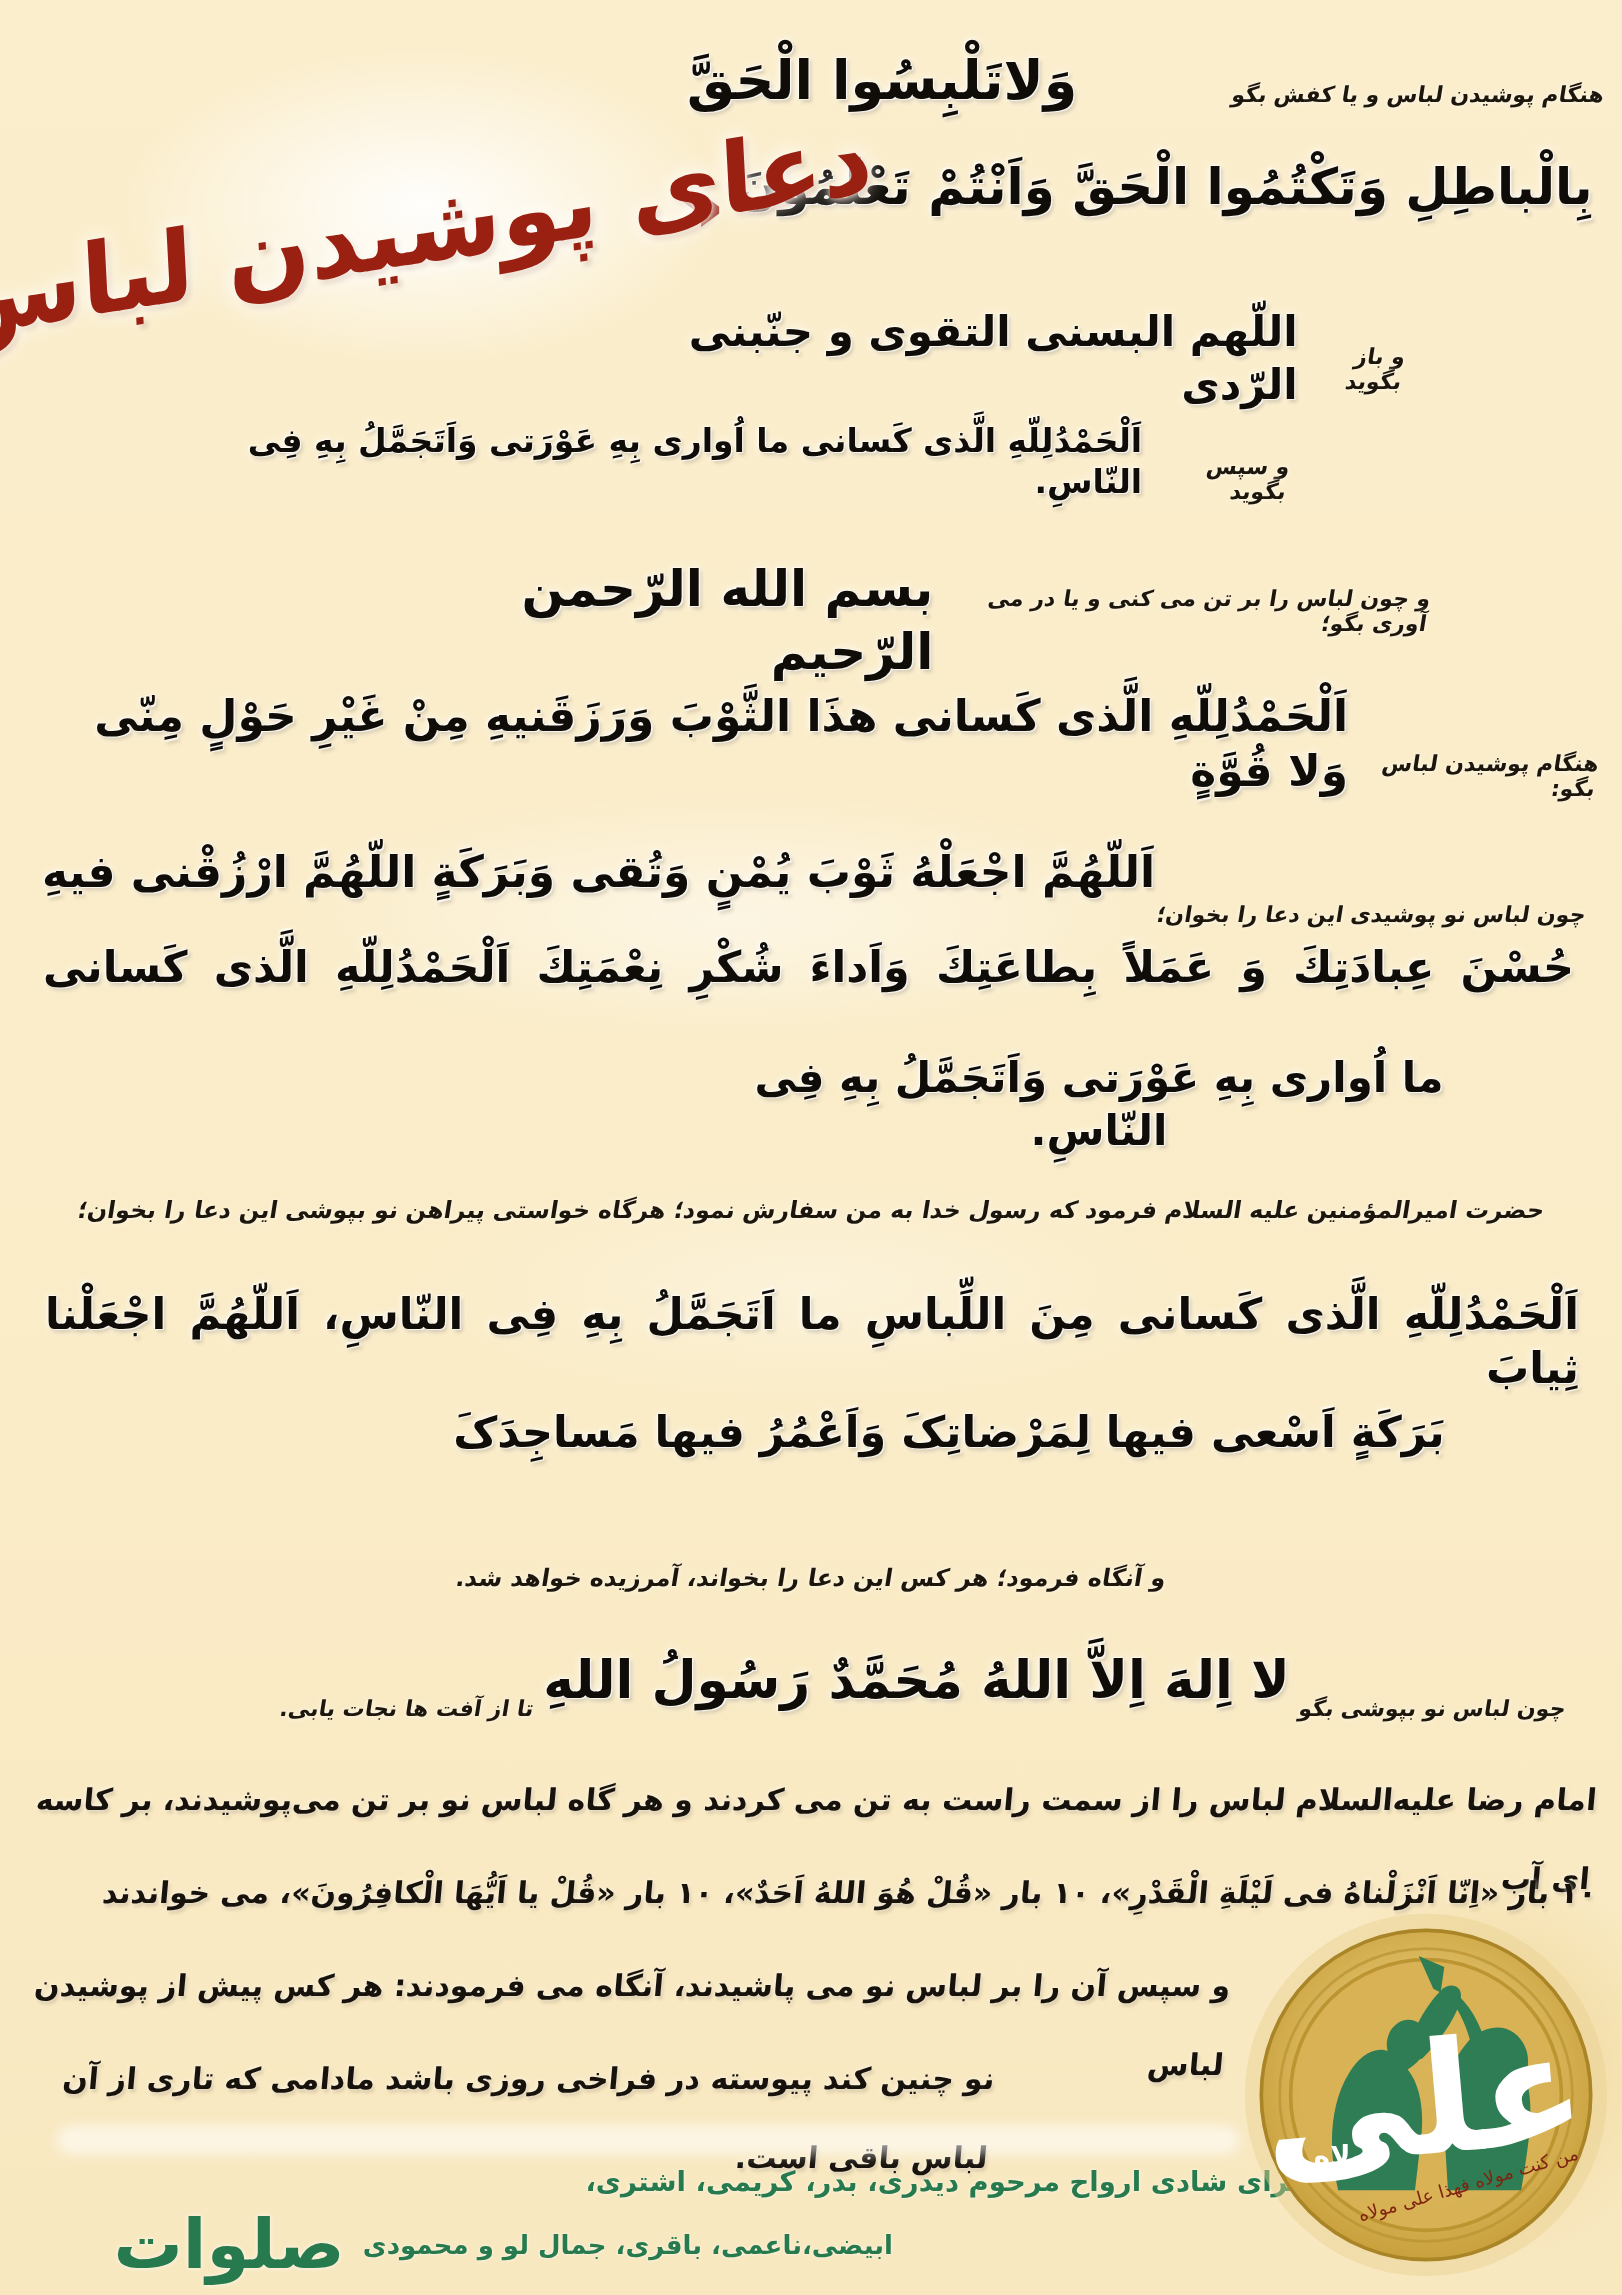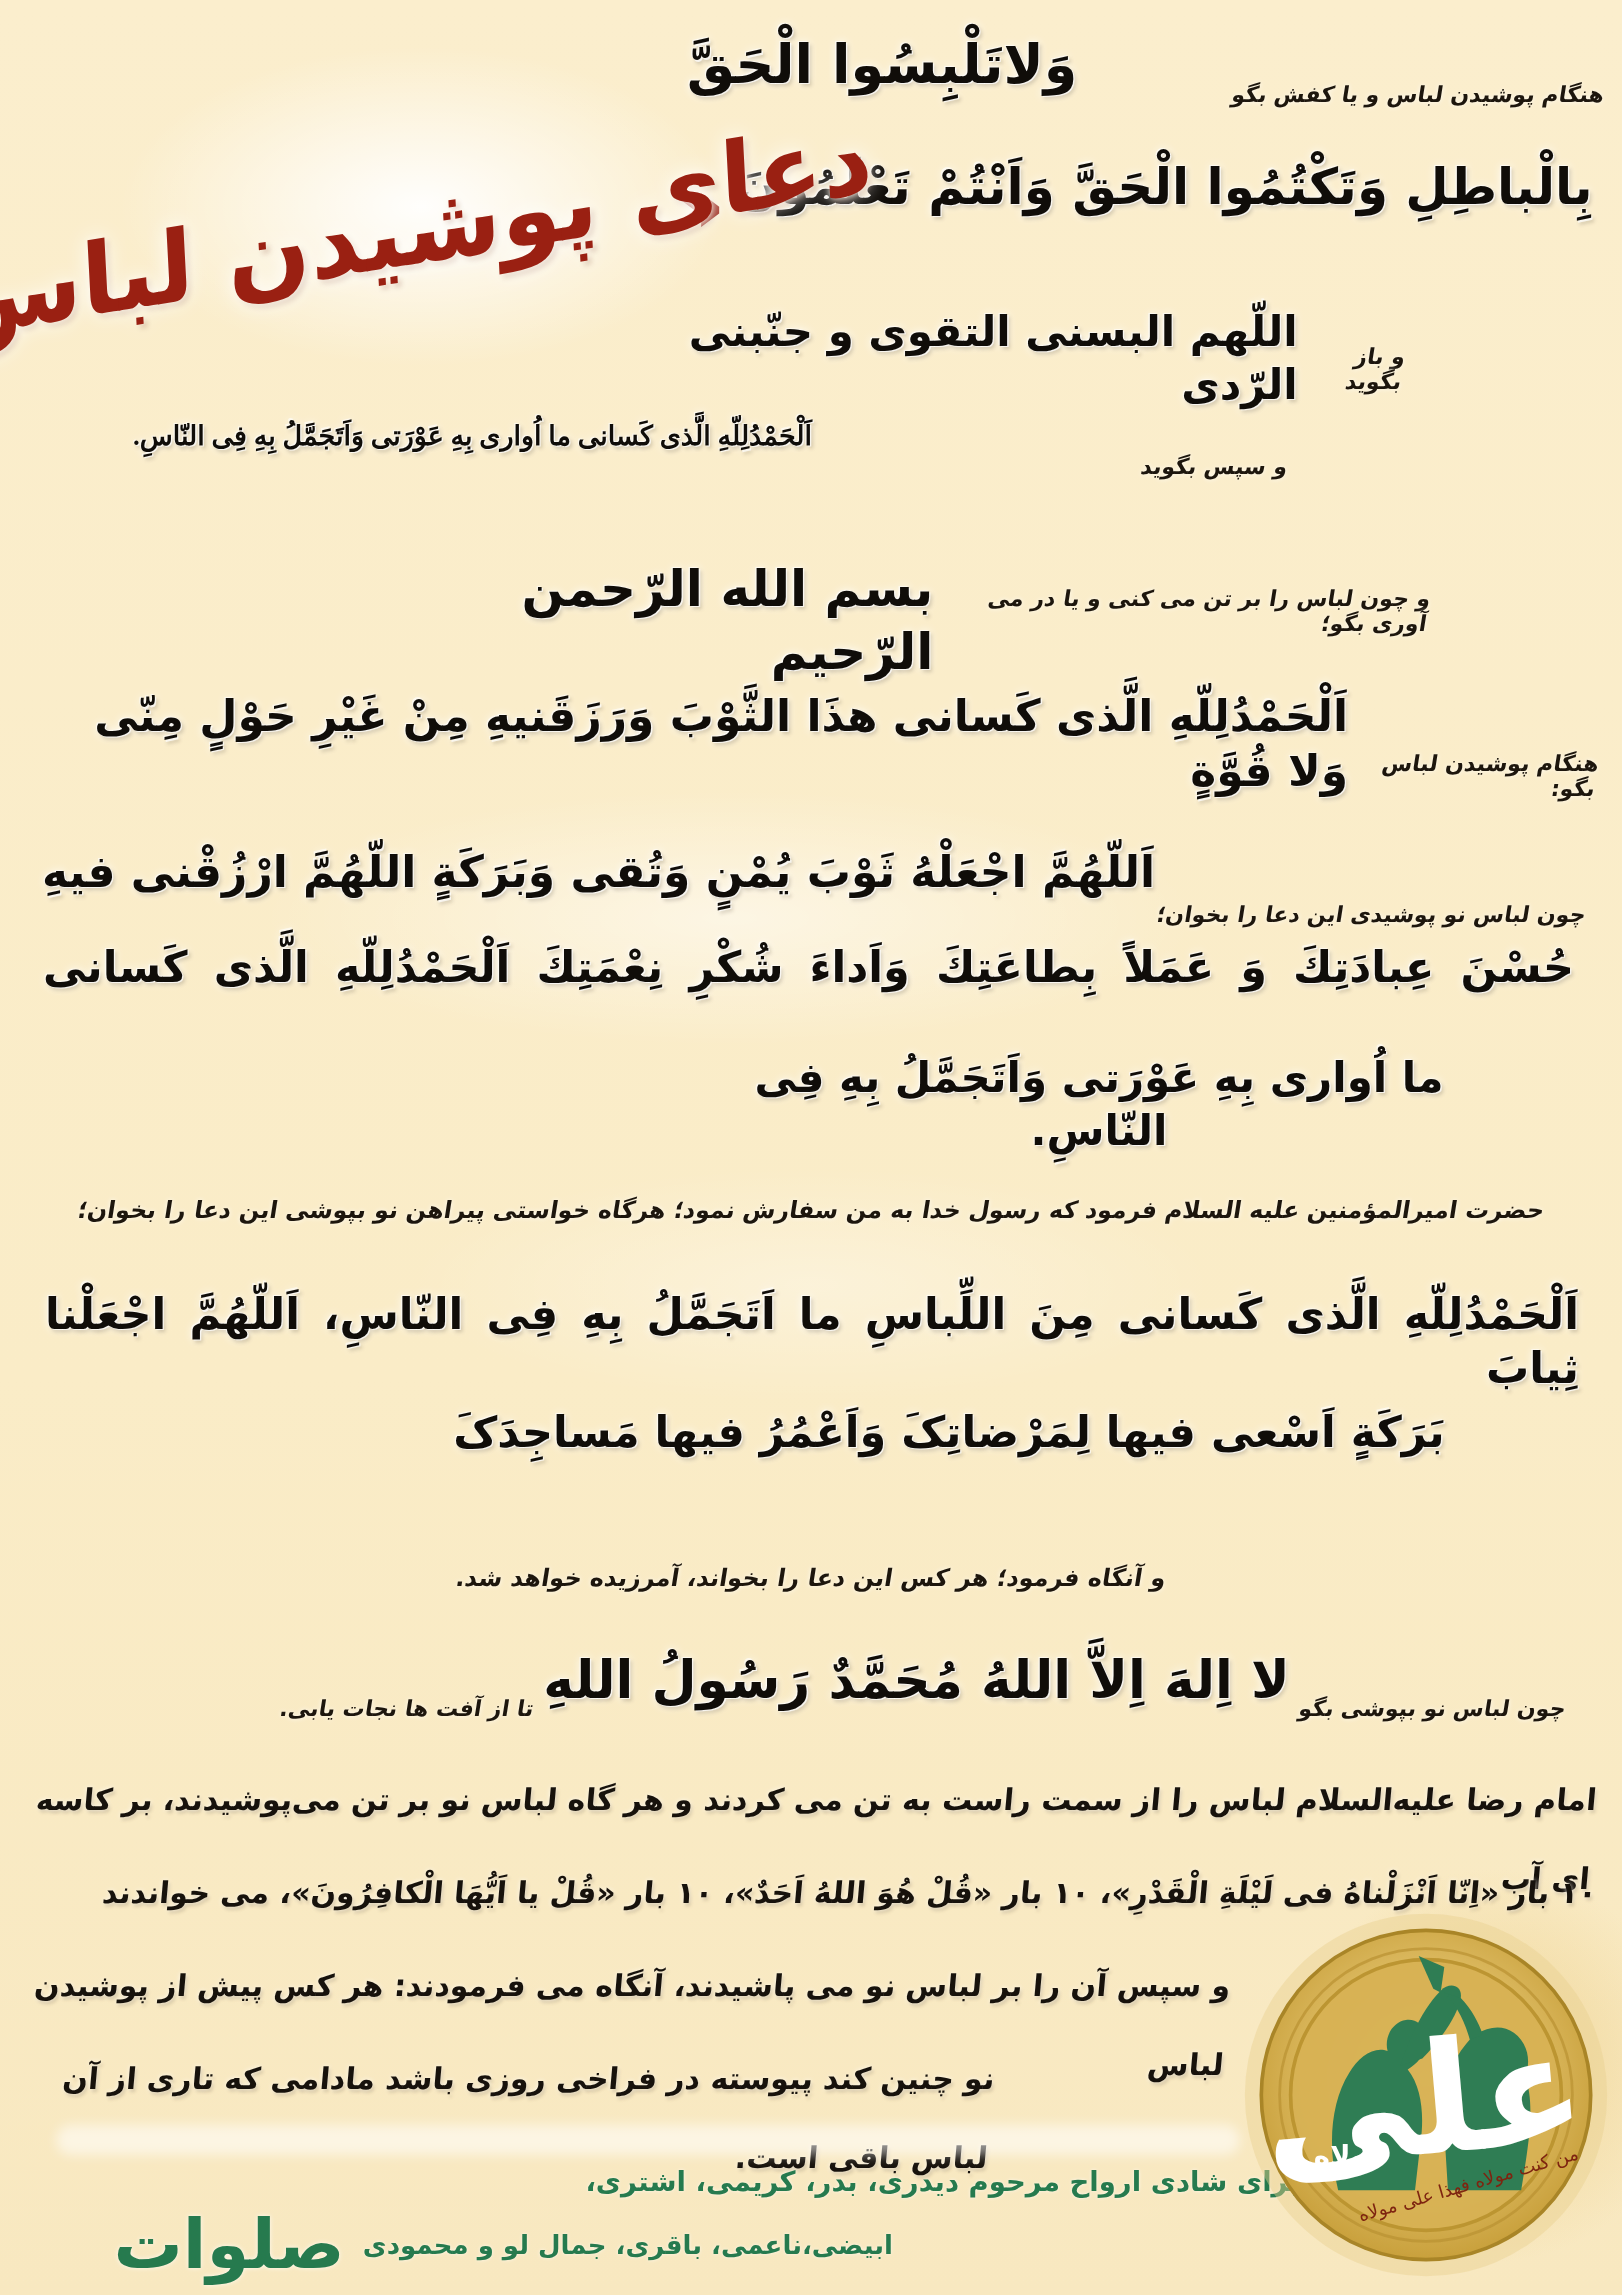--- a/index.html
+++ b/index.html
@@ -33,21 +33,21 @@
     transform:skewX(-9deg);
     display:inline-block;
     text-shadow:0 0 5.2px rgba(255,255,255,.8);
   }
   .stretch{ text-align:justify; text-align-last:justify; }
   .center{ text-align:center; }
 
   
   #row-verse1{ top:31px; right:18.3px; width:917px; }
   #row-verse1 .hand{ margin-top:51px; font-size:22px; }
-  #row-verse1 .qa{ font-size:54px; }
+  #row-verse1 .qa{ font-size:54px;margin-top:16px; }
   #row-verse2{ top:156px; right:29.4px; width:916px; }
   #row-verse2 .qa{ font-size:50px; }
   .quote-mark{
     color:#9a2012; font-size:75px; font-weight:bold; line-height:.9;
     margin-top:17px; text-shadow:0 0 6.5px rgba(255,255,255,.8);
   }
   #title-wrap{ top:37px; left:23.6px; width:772px; height:386px; }
   #title-wrap h1{
     position:absolute; inset:0;
     display:flex; align-items:center; justify-content:center;
@@ -57,21 +57,21 @@
     text-shadow:0 0 22px #ffffff, 0 0 6.5px #fff7e6, 3.3px 3.9px 5.2px rgba(110,40,20,.25);
   }
 
   
   #row-baz   { top:306px;  right:219px; width:789px; }
   #row-baz .hand{ margin-top:38px; font-size:22px; }
   #row-baz .qa{ font-size:42px; }
 
   #row-sepas { top:420px;  right:334px; width:1155px; }
   #row-sepas .hand{ margin-top:34px; font-size:22px; }
-  #row-sepas .qa{ font-size:27px;font-family:Liberation Serif, serif; }
+  #row-sepas .qa{ font-size:33px; }
 
   #row-bism  { top:558px;  right:193px; width:1024px; }
   #row-bism .hand{ margin-top:27.5px; font-size:22px; }
   #row-bism .qa{ font-size:50px; }
 
   #row-hengam{ top:688px; right:25px;  width:1574px; }
   #row-hengam .hand{ margin-top:63px; font-size:22px; }
   #row-hengam .qa{ font-size:44px; }
 
   #row-now   { top:844px; right:36px;  width:1544px; }

